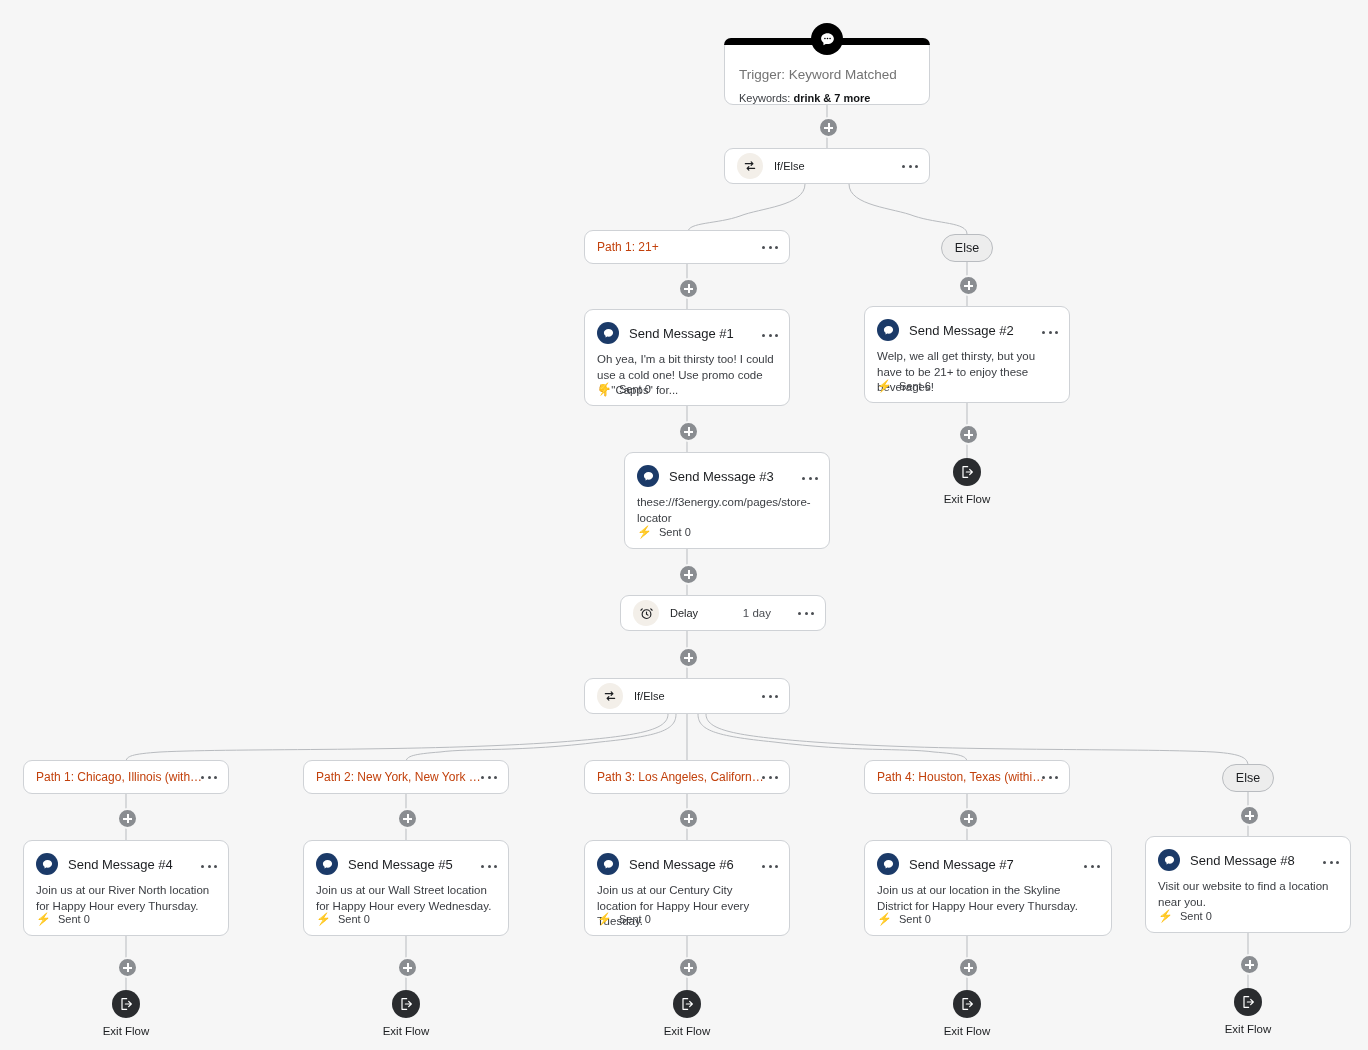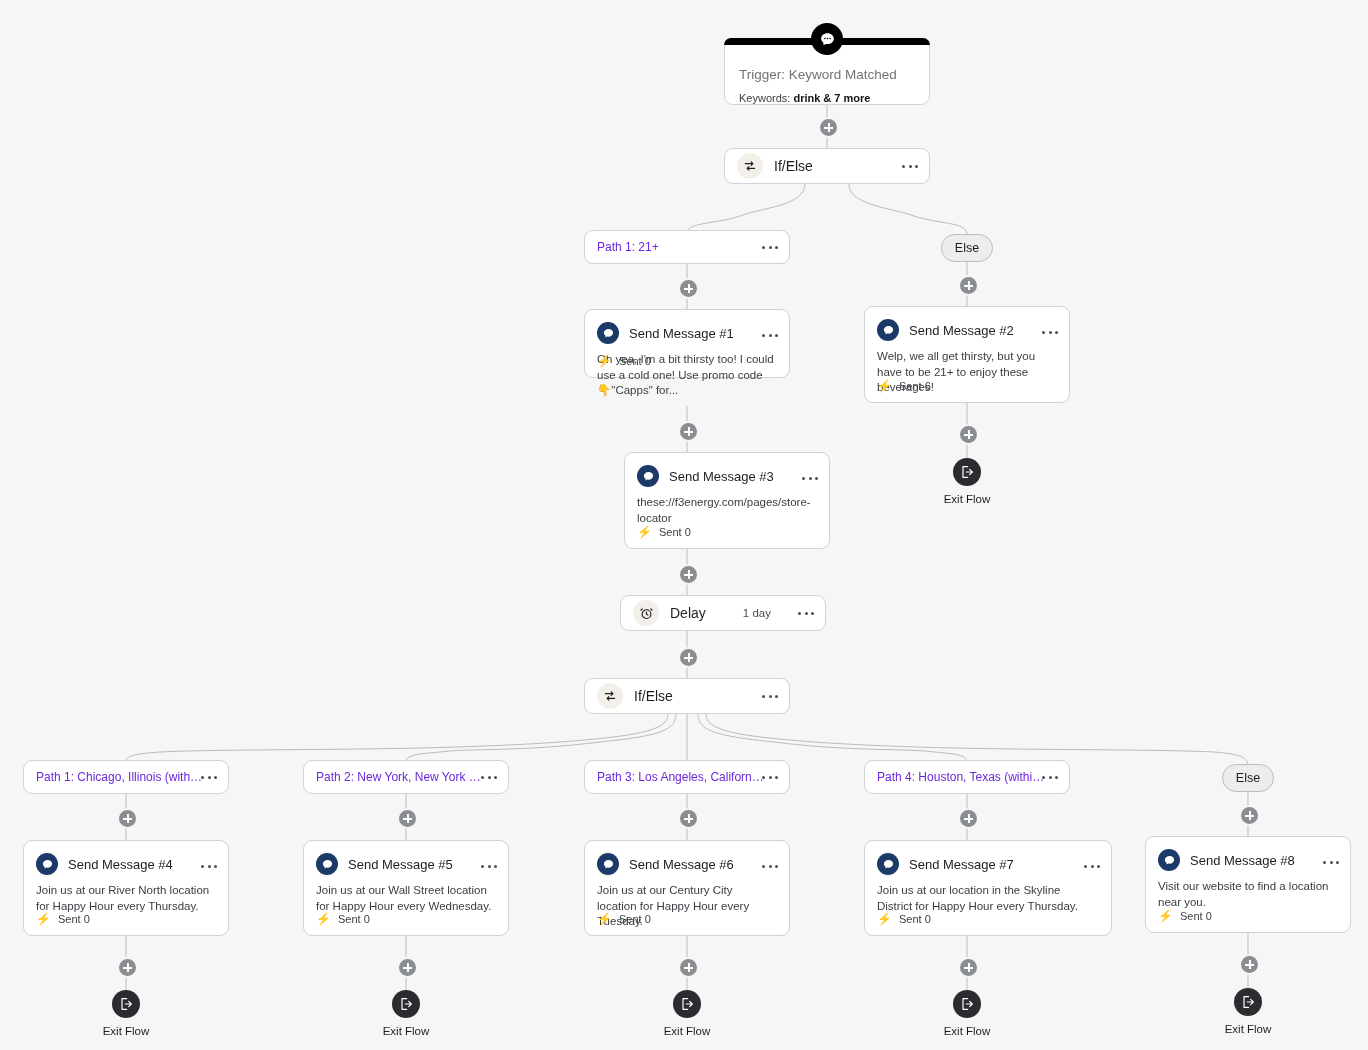--- a/index.html
+++ b/index.html
@@ -89,21 +89,21 @@
     width: 26px; height: 26px;
     border-radius: 50%;
     background: #f3efe9;
     display: flex;
     align-items: center;
     justify-content: center;
     flex: 0 0 auto;
   }
   .action-label {
     margin-left: 11px;
-    font-size: 14px;
+    font-size: 11px;
     color: #1c1e21;
   }
   .action-meta {
     margin-left: auto;
     font-size: 11.5px;
     color: #4a4d52;
   }
   .dots {
     position: absolute;
     right: 11px;
@@ -124,21 +124,21 @@
   .has-meta .dots { margin-top: -7px; }
 
   
   .path-node {
     display: flex;
     align-items: center;
     padding: 0 12px;
   }
   .path-label {
     font-size: 12px;
-    color: #6d28d9;
+    color: #c2410c;
     white-space: nowrap;
     overflow: hidden;
     text-overflow: ellipsis;
     max-width: 168px;
   }
 
   
   .else-pill {
     position: absolute;
     box-sizing: border-box;
@@ -337,21 +337,21 @@
         <i></i>
         <i></i>
         <i></i>
       </span>
   </div>
   <div class="plus" style="left:678px; top:278px;"></div>
 
   <div class="else-pill" style="left:941px; top:234px; width:52px; height:28px;">Else</div>
   <div class="plus" style="left:958px; top:275px;"></div>
 
-  <div class="msg" style="left:584px; top:309px; width:206px; height:69px;">
+  <div class="msg" style="left:584px; top:309px; width:206px; height:97px;">
     <div class="msg-head">
       <span class="msg-avatar">
         <svg width="13" height="13" viewBox="0 0 24 24">
           <path fill="#ffffff" d="M12 3.5C7.3 3.5 3.5 6.7 3.5 10.6c0 2.2 1.2 4.2 3.1 5.5v3.2l3-1.7c.8.2 1.6.3 2.4.3 4.7 0 8.5-3.2 8.5-7.3S16.7 3.5 12 3.5z"></path>
         </svg>
       </span>
       <span class="msg-title">Send Message #1</span>
     </div>
     <div class="msg-body">Oh yea, I'm a bit thirsty too! I could use a cold one! Use promo code 👇"Capps" for...</div>
     <div class="msg-foot">

